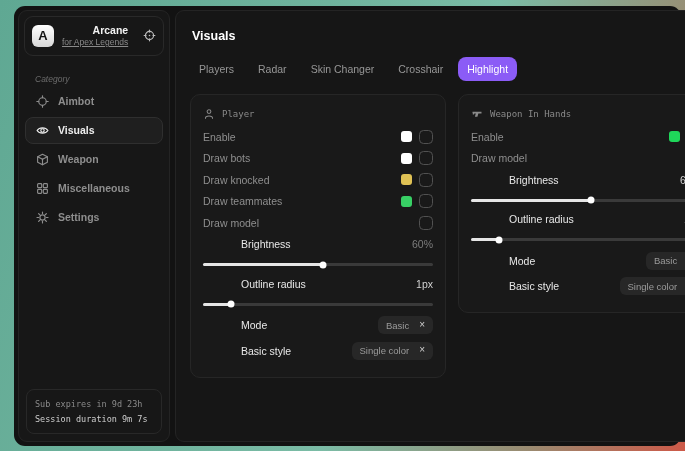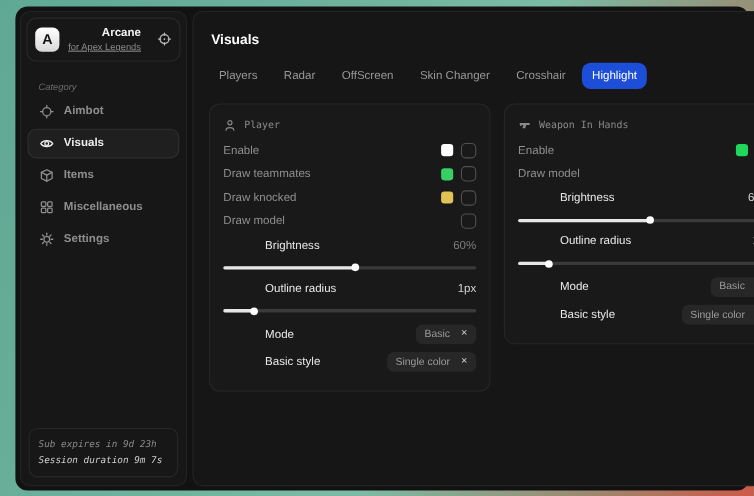--- a/index.html
+++ b/index.html
@@ -18,29 +18,29 @@
   .app-sub{font-size:8.5px;color:#8a8a8a;line-height:1.25;white-space:nowrap;text-decoration:underline;}
   .hdr-ic{margin-left:auto;color:#bdbdbd;display:flex;}
   .category{font-size:8.5px;color:#6b6b6b;margin:13px 0 3px 16px;font-style:italic;}
   .nav{display:flex;flex-direction:column;font-weight:bold;}
   .nav-item{display:flex;align-items:center;gap:9px;margin:1px 6px;padding:6px 10px;
     color:#8e8e8e;font-size:10.5px;border:1px solid transparent;border-radius:8px;cursor:pointer;}
   .nav-item.active{background:#1f1f1f;border-color:#2f2f2f;color:#ededed;}
   .ic{display:flex;flex:none;}
   .ic svg{width:13px;height:13px;}
   .side-footer{margin:auto 7px 7px 7px;border:1px solid #282828;border-radius:8px;padding:7px 8px;
-    font-family:"DejaVu Sans Mono",monospace;font-size:8.5px;line-height:1.7;font-style:italic;}
+    font-family:"DejaVu Sans Mono",monospace;font-size:8.5px;line-height:1.7;}
   .sf1{color:#8a8a8a;}.sf2{color:#cfcfcf;}
   
   .main{flex:1;background:#161616;border:1px solid #242424;border-radius:9px;
     box-sizing:border-box;padding:10px 14px;display:flex;flex-direction:column;}
   .page-title{font-size:12.5px;font-weight:bold;color:#ffffff;margin:8px 2px 14px 2px;}
   .tabs{display:flex;align-items:center;gap:6px;}
   .tab{padding:6px 9px;font-size:10.5px;color:#979797;border-radius:8px;cursor:pointer;white-space:nowrap;}
-  .tab.active{background:#1d4ed8;color:#ffffff;}
+  .tab.active{background:#8b5cf6;color:#ffffff;}
   .panels{display:flex;gap:12px;margin-top:13px;align-items:flex-start;}
   .panel{width:256px;box-sizing:border-box;background:#191919;border:1px solid #262626;
     border-radius:10px;padding:4px 12px 13px 12px;}
   .panel-h{display:flex;align-items:center;gap:7px;color:#8a8a8a;
     font-family:"DejaVu Sans Mono",monospace;font-size:9px;padding:9px 0 6px 0;}
   .panel-h .ic svg{width:12px;height:12px;}
   .row{display:flex;align-items:center;justify-content:space-between;min-height:21.5px;}
   .lbl{font-size:10.5px;color:#8f8f8f;}
   .lbl.bright{color:#e8e8e8;padding-left:38px;}
   .ctrl{display:flex;align-items:center;gap:7px;}
@@ -105,21 +105,21 @@
           <span>Visuals</span>
         </div>
         <div class="nav-item">
           <span class="ic">
             <svg viewBox="0 0 16 16" fill="none" stroke="currentColor" stroke-width="1.4" stroke-linecap="round" stroke-linejoin="round">
               <path d="M8 1.6 L14 4.6 V11.4 L8 14.4 L2 11.4 V4.6 Z"></path>
               <path d="M2 4.6 L8 7.6 L14 4.6"></path>
               <line x1="8" y1="7.6" x2="8" y2="14.4"></line>
             </svg>
           </span>
-          <span>Items</span>
+          <span>Weapon</span>
         </div>
         <div class="nav-item">
           <span class="ic">
             <svg viewBox="0 0 16 16" fill="none" stroke="currentColor" stroke-width="1.4" stroke-linecap="round" stroke-linejoin="round">
               <rect x="2" y="2" width="5" height="5" rx="1"></rect>
               <rect x="9" y="2" width="5" height="5" rx="1"></rect>
               <rect x="2" y="9" width="5" height="5" rx="1"></rect>
               <rect x="9" y="9" width="5" height="5" rx="1"></rect>
             </svg>
           </span>
@@ -146,21 +146,20 @@
       <div class="sf1">Sub expires in 9d 23h</div>
       <div class="sf2">Session duration 9m 7s</div>
     </div>
   </aside>
 
   <main class="main">
     <div class="page-title">Visuals</div>
     <div class="tabs" id="tabs">
         <div class="tab">Players</div>
         <div class="tab">Radar</div>
-        <div class="tab">OffScreen</div>
         <div class="tab">Skin Changer</div>
         <div class="tab">Crosshair</div>
         <div class="tab active">Highlight</div>
       </div>
     <div class="panels" id="panels">
         <section class="panel">
           <div class="panel-h">
             <span class="ic">
               <svg viewBox="0 0 16 16" fill="none" stroke="currentColor" stroke-width="1.4" stroke-linecap="round" stroke-linejoin="round">
                 <circle cx="8" cy="4.8" r="2.5"></circle>
@@ -170,30 +169,37 @@
             <span>Player</span>
           </div>
           <div class="row">
             <span class="lbl">Enable</span>
             <span class="ctrl">
               <span class="swatch" style="background: rgb(255, 255, 255);"></span>
               <span class="checkbox"></span>
             </span>
           </div>
           <div class="row">
+            <span class="lbl">Draw bots</span>
+            <span class="ctrl">
+              <span class="swatch" style="background: rgb(255, 255, 255);"></span>
+              <span class="checkbox"></span>
+            </span>
+          </div>
+          <div class="row">
+            <span class="lbl">Draw knocked</span>
+            <span class="ctrl">
+              <span class="swatch" style="background: rgb(224, 194, 85);"></span>
+              <span class="checkbox"></span>
+            </span>
+          </div>
+          <div class="row">
             <span class="lbl">Draw teammates</span>
             <span class="ctrl">
               <span class="swatch" style="background: rgb(56, 208, 101);"></span>
-              <span class="checkbox"></span>
-            </span>
-          </div>
-          <div class="row">
-            <span class="lbl">Draw knocked</span>
-            <span class="ctrl">
-              <span class="swatch" style="background: rgb(224, 194, 85);"></span>
               <span class="checkbox"></span>
             </span>
           </div>
           <div class="row">
             <span class="lbl">Draw model</span>
             <span class="ctrl">
               <span class="checkbox"></span>
             </span>
           </div>
           <div>

